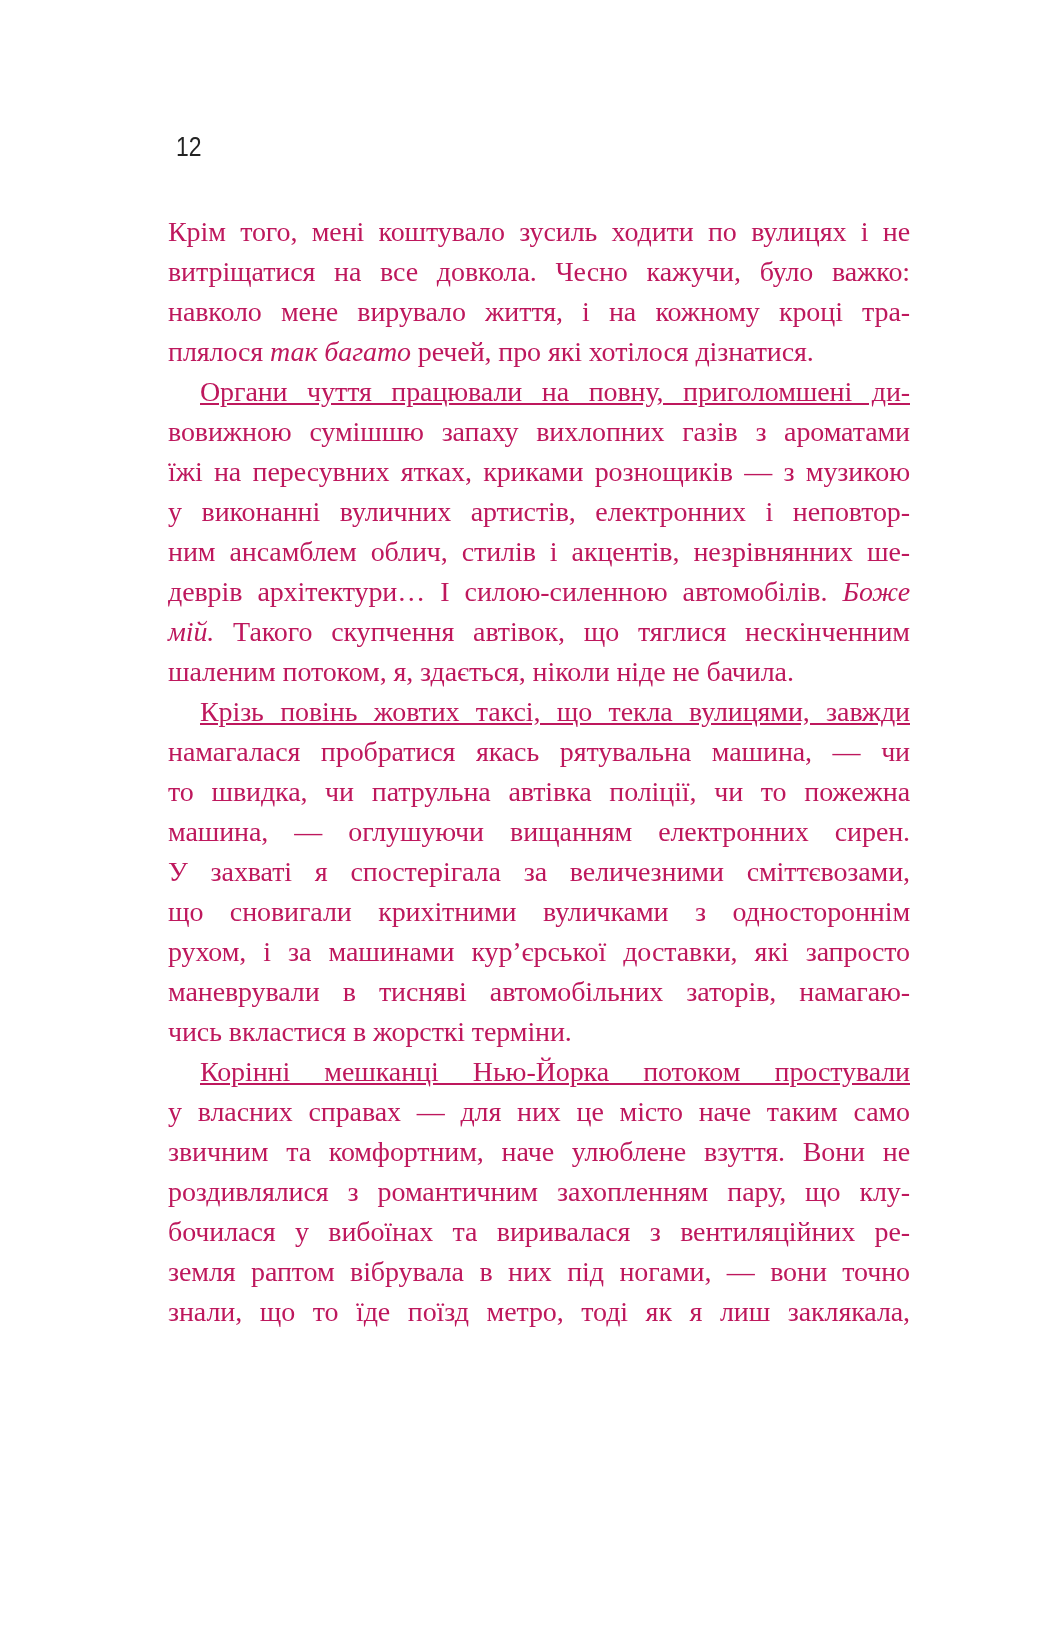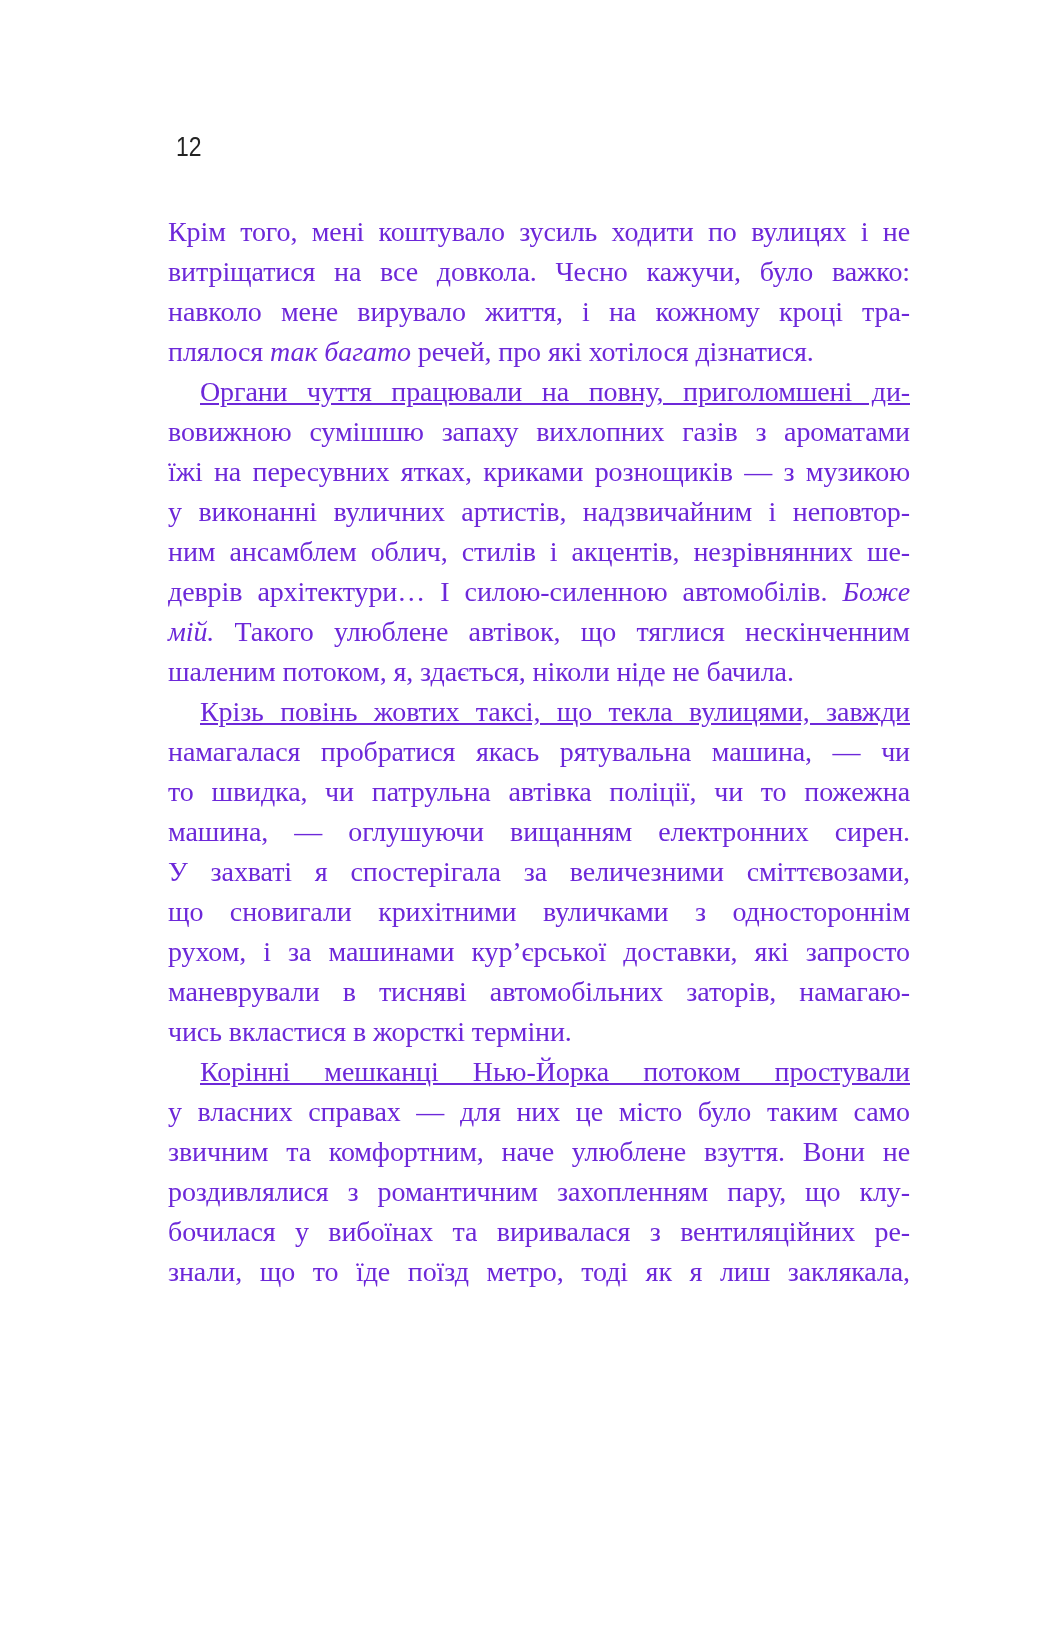--- a/index.html
+++ b/index.html
@@ -28,21 +28,21 @@
     line-height: 30px;
     color: #232323;
     transform: scaleX(0.85);
     transform-origin: left top;
   }
   .text-block {
     position: absolute;
     left: 168px;
     top: 212px;
     width: 742px;
-    color: #6d28d9;
+    color: #be185d;
     font-size: 28px;
     line-height: 40px;
     letter-spacing: -0.1px;
   }
   .paragraph {
     margin: 0;
     padding: 0;
   }
   .line {
     text-align: justify;
@@ -68,39 +68,40 @@
       <div class="paragraph">
         <div class="line"><span>Крім того, мені коштувало зусиль ходити по вулицях і не</span></div>
         <div class="line"><span>витріщатися на все довкола. Чесно кажучи, було важко:</span></div>
         <div class="line"><span>навколо мене вирувало життя, і на кожному кроці тра-</span></div>
         <div class="line no-justify"><span>плялося </span><span class="italic">так багато</span><span> речей, про які хотілося дізнатися.</span></div>
       </div>
       <div class="paragraph">
         <div class="line indent"><span>Органи чуття працювали на повну, приголомшені ди-</span></div>
         <div class="line"><span>вовижною сумішшю запаху вихлопних газів з ароматами</span></div>
         <div class="line"><span>їжі на пересувних ятках, криками рознощиків — з музикою</span></div>
-        <div class="line"><span>у виконанні вуличних артистів, надзвичайним і неповтор-</span></div>
+        <div class="line"><span>у виконанні вуличних артистів, електронних і неповтор-</span></div>
         <div class="line"><span>ним ансамблем облич, стилів і акцентів, незрівнянних ше-</span></div>
         <div class="line"><span>деврів архітектури… І силою-силенною автомобілів. </span><span class="italic">Боже</span></div>
-        <div class="line"><span class="italic">мій.</span><span> Такого улюблене автівок, що тяглися нескінченним</span></div>
+        <div class="line"><span class="italic">мій.</span><span> Такого скупчення автівок, що тяглися нескінченним</span></div>
         <div class="line no-justify"><span>шаленим потоком, я, здається, ніколи ніде не бачила.</span></div>
       </div>
       <div class="paragraph">
         <div class="line indent"><span>Крізь повінь жовтих таксі, що текла вулицями, завжди</span></div>
         <div class="line"><span>намагалася пробратися якась рятувальна машина, — чи</span></div>
         <div class="line"><span>то швидка, чи патрульна автівка поліції, чи то пожежна</span></div>
         <div class="line"><span>машина, — оглушуючи вищанням електронних сирен.</span></div>
         <div class="line"><span>У захваті я спостерігала за величезними сміттєвозами,</span></div>
         <div class="line"><span>що сновигали крихітними вуличками з одностороннім</span></div>
         <div class="line"><span>рухом, і за машинами кур’єрської доставки, які запросто</span></div>
         <div class="line"><span>маневрували в тисняві автомобільних заторів, намагаю-</span></div>
         <div class="line no-justify"><span>чись вкластися в жорсткі терміни.</span></div>
       </div>
       <div class="paragraph">
         <div class="line indent"><span>Корінні мешканці Нью-Йорка потоком простували</span></div>
-        <div class="line"><span>у власних справах — для них це місто було таким само</span></div>
+        <div class="line"><span>у власних справах — для них це місто наче таким само</span></div>
         <div class="line"><span>звичним та комфортним, наче улюблене взуття. Вони не</span></div>
         <div class="line"><span>роздивлялися з романтичним захопленням пару, що клу-</span></div>
         <div class="line"><span>бочилася у вибоїнах та виривалася з вентиляційних ре-</span></div>
+        <div class="line"><span>земля раптом вібрувала в них під ногами, — вони точно</span></div>
         <div class="line"><span>знали, що то їде поїзд метро, тоді як я лиш заклякала,</span></div>
       </div>
     </div>
 </div>
 
 </body></html>

